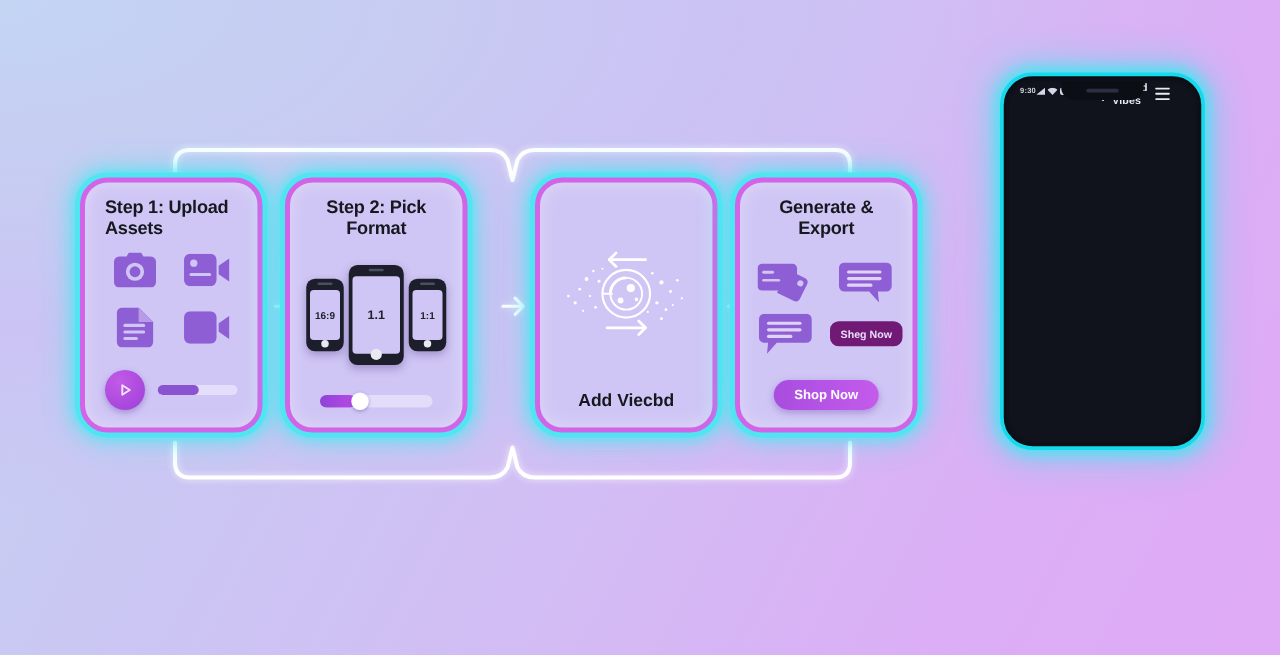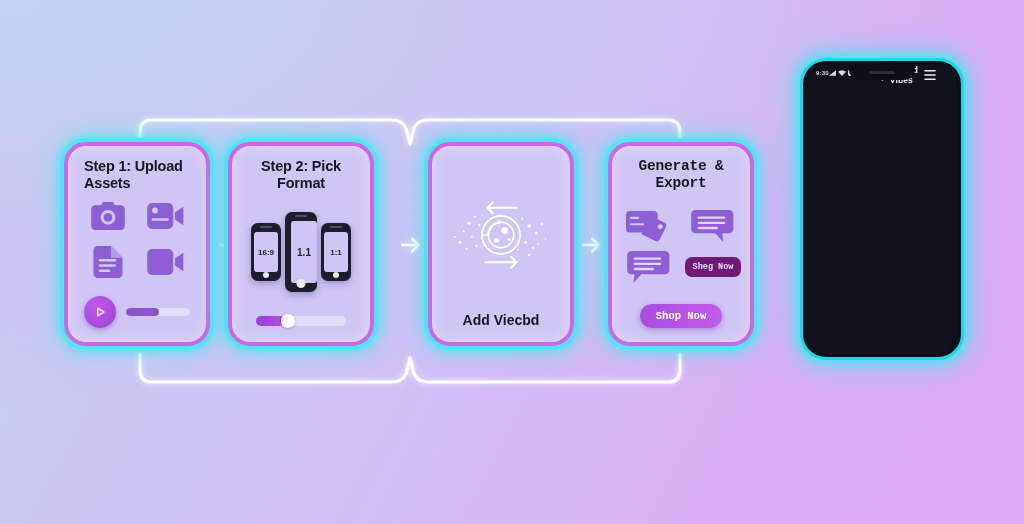--- a/index.html
+++ b/index.html
@@ -46,21 +46,21 @@
       0 0 0 4px #4fe6f2,
       0 0 10px 5px rgba(79,230,242,.85),
       0 0 22px 9px rgba(79,230,242,.45),
       inset 0 0 14px rgba(255,255,255,.35);
     padding: 12px 10px 10px;
     display: flex; flex-direction: column; align-items: center;
   }
   .card-1 { left: 64px; }
   .card-2 { left: 228px; }
   .card-3 { left: 428px; }
-  .card-4 { left: 608px; font-family: Liberation Mono, monospace; }
+  .card-4 { left: 588px; }
 
   .card-title {
     font-size: 14.5px; font-weight: bold; line-height: 1.2;
     color: #16181f; letter-spacing: -.2px;
     width: 100%;
   }
   .t-left { text-align: left; padding-left: 6px; }
   .t-center { text-align: center; }
 
   .card-body { flex: 1; width: 100%; position: relative;
@@ -90,21 +90,21 @@
   .prog > i { display: block; height: 100%; border-radius: 5px; background: #8a53cf; }
 
   
   .phones { display: flex; align-items: center; justify-content: center; gap: 4px; margin-top: -4px; }
   .ph { background: #1c1f2b; border-radius: 7px; display: flex; align-items: center; justify-content: center;
         position: relative; box-shadow: 0 3px 7px rgba(60,30,110,.3); }
   .ph .scr { background: #cfc6f5; border-radius: 3px; width: calc(100% - 6px); height: calc(100% - 18px);
              display: flex; align-items: center; justify-content: center;
              font-size: 8px; font-weight: bold; color: #20222c; }
   .ph.small { width: 30px; height: 58px; }
-  .ph.big   { width: 32px; height: 80px; justify-content: flex-end; }
+  .ph.big   { width: 44px; height: 80px; }
   .ph.big .scr { font-size: 10px; }
   .ph::before { content: ""; position: absolute; top: 3px; left: 50%; transform: translateX(-50%);
                 width: 12px; height: 2px; border-radius: 2px; background: #4a4f63; }
   .ph::after  { content: ""; position: absolute; bottom: 3px; left: 50%; transform: translateX(-50%);
                 width: 6px; height: 6px; border-radius: 50%; background: #e9e9f2; }
   .ph.big::after { width: 9px; height: 9px; bottom: 4px; }
 
   
   .slider-row { padding: 0 14px 6px; }
   .slider { position: relative; flex: 1; height: 10px; border-radius: 6px; background: rgba(255,255,255,.40); }

